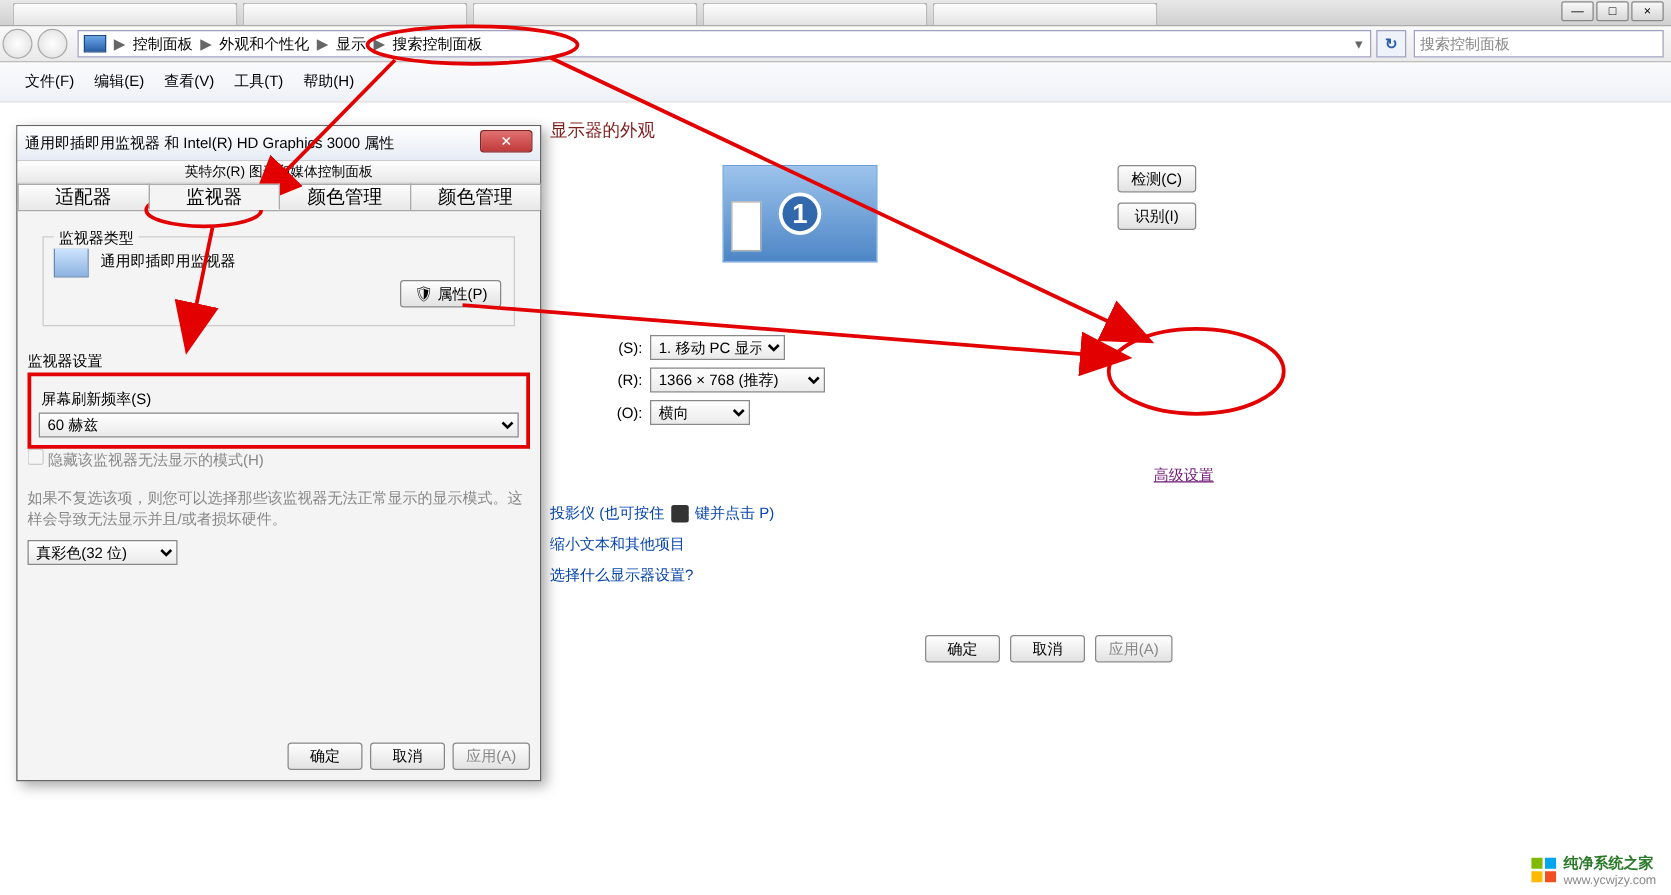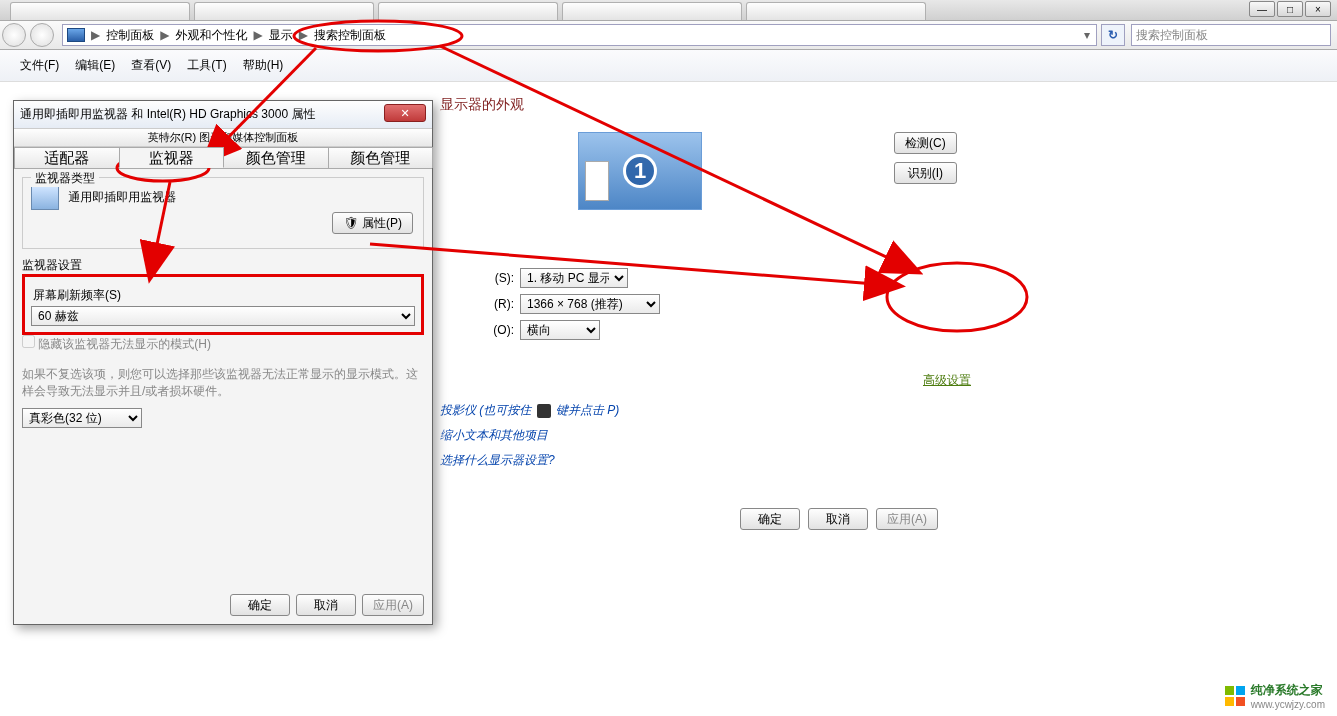--- a/index.html
+++ b/index.html
@@ -20,33 +20,33 @@
 .content { position:relative; padding-left:440px; padding-top:32px;}
 .heading { color:#7f1d1d; font-size:14px; position:absolute; left:440px; top:14px;}
 .preview { position:absolute; left:578px; top:50px; width:124px; height:78px; border:1px solid #6a9dd8; background:linear-gradient(#9cc3ec,#4d86c6); display:flex; align-items:center; justify-content:center;}
 .preview .mini { position:absolute; left:6px; top:28px; width:24px; height:40px; background:#fff; border:1px solid #aaa;}
 .preview .num { width:34px; height:34px; border-radius:50%; border:3px solid #fff; color:#fff; font-size:22px; font-weight:bold; display:flex; align-items:center; justify-content:center; background:rgba(32,89,160,.8);}
 .sidebtns { position:absolute; left:894px; top:50px; display:flex; flex-direction:column; gap:8px;}
 button.cbtn { min-width:60px; height:22px; border:1px solid #888; border-radius:3px; background:linear-gradient(#fefefe,#e2e2e2); font-size:12px; padding:0 10px;}
 .formrow { display:flex; align-items:center; margin:6px 0;}
 .formrow .lbl { width:80px; text-align:right; padding-right:6px;}
 select.combo { height:20px; border:1px solid #888; background:linear-gradient(#fff,#eaeaea); font-size:12px; padding:0 2px;}
-.advlink { position:absolute; left:923px; top:290px; color:#4d7c0f; text-decoration:underline; font-size:12px; cursor:pointer;}
+.advlink { position:absolute; left:923px; top:290px; color:#701a75; text-decoration:underline; font-size:12px; cursor:pointer;}
 .linklist { position:absolute; left:440px; top:320px; display:flex; flex-direction:column; gap:8px;}
-.linklist a { color:#0645ad; text-decoration:none;font-style:italic;}
+.linklist a { color:#0645ad; text-decoration:none;}
 .mainbtns { position:absolute; left:740px; top:426px; display:flex; gap:8px;}
 
 .dialog { position:absolute; left:13px; top:100px; width:420px; height:525px; background:#f4f4f4; border:1px solid #666; box-shadow:4px 4px 10px rgba(0,0,0,.35);}
 .dlgtitle { height:28px; background:linear-gradient(#fefefe,#e6ecf5); border-bottom:1px solid #ccc; display:flex; align-items:center; padding:0 6px; font-size:12px;}
 .dlgclose { position:absolute; right:6px; top:3px; width:42px; height:18px; background:linear-gradient(#e17070,#c03a3a); border:1px solid #892020; border-radius:3px; color:#fff; display:flex; align-items:center; justify-content:center; font-size:11px;}
 .subbar { height:18px; display:flex; align-items:center; justify-content:center; border-bottom:1px solid #ccc; background:linear-gradient(#fefefe,#e8e8e8); font-size:11px;}
 .tabs { display:flex; height:22px; border-bottom:1px solid #aaa;}
 .tabs .t { flex:1; border:1px solid #aaa; border-bottom:none; margin-right:-1px; text-align:center; line-height:20px; background:linear-gradient(#fdfdfd,#e8e8e8); cursor:pointer; font-size:15px;}
 .tabs .t.sel { background:#f4f4f4; border-bottom:1px solid #f4f4f4; position:relative; z-index:1;}
-.gbox { border:1px solid #ccc; margin:8px; padding:8px 8px 8px 8px; position:relative;}
+.gbox { border:1px solid #ccc; margin:20px; padding:8px 8px 8px 8px; position:relative;}
 .gbox .legend { position:absolute; top:-8px; left:8px; background:#f4f4f4; padding:0 4px; font-size:12px;}
 .monicon { width:28px; height:24px; background:linear-gradient(#cfe4ff,#8bb3e0); border:1px solid #6a8ab0; display:inline-block; vertical-align:middle; margin-right:6px;}
 .propbtn { position:absolute; right:10px; top:34px; min-width:80px;}
 .highlight { border:3px solid #e30000; padding:6px; margin:0 8px;}
 .ddlabel { margin:4px 2px 2px 2px;}
 .hidec { font-size:12px; color:#888; padding:0 8px;}
 .hidec .note { display:block; margin-top:13px;}
 .colorsec { padding:8px; }
 .dlgbtns { position:absolute; bottom:8px; right:8px; display:flex; gap:6px;}
 

